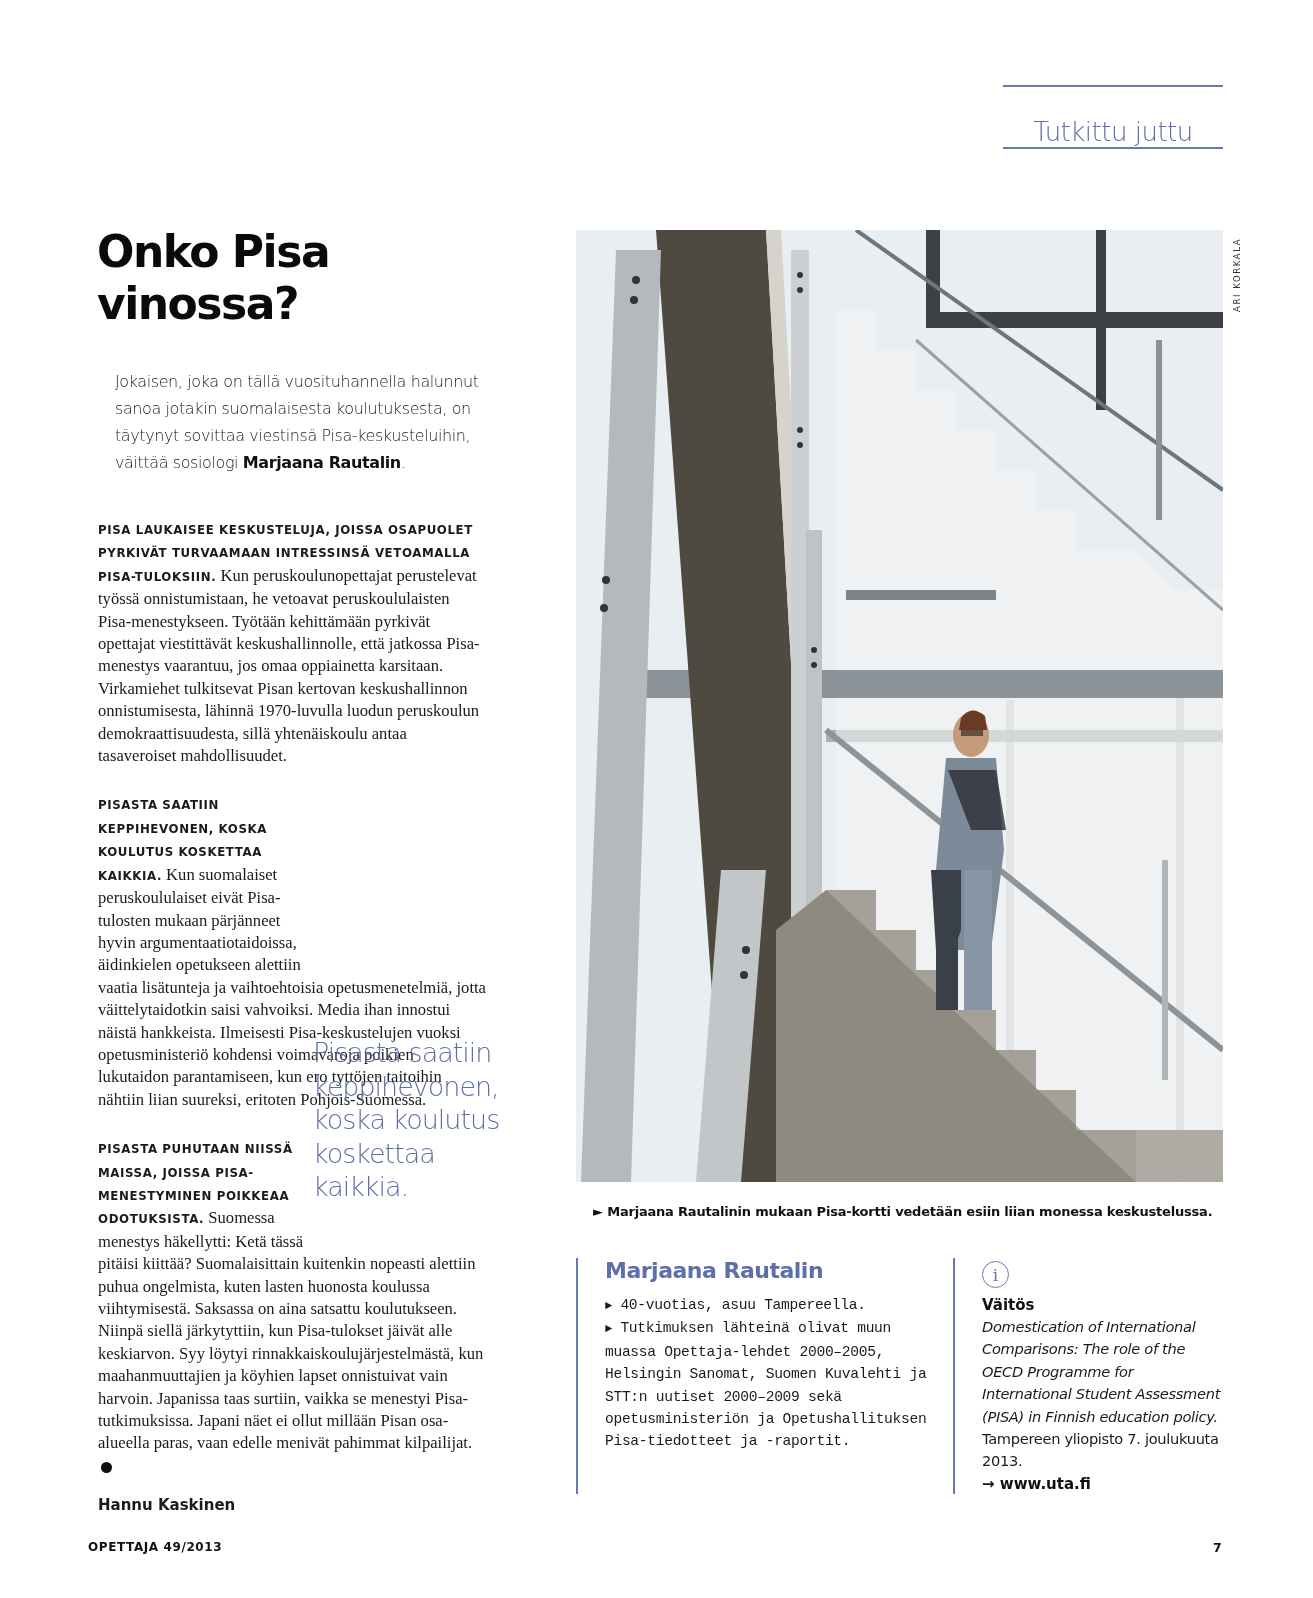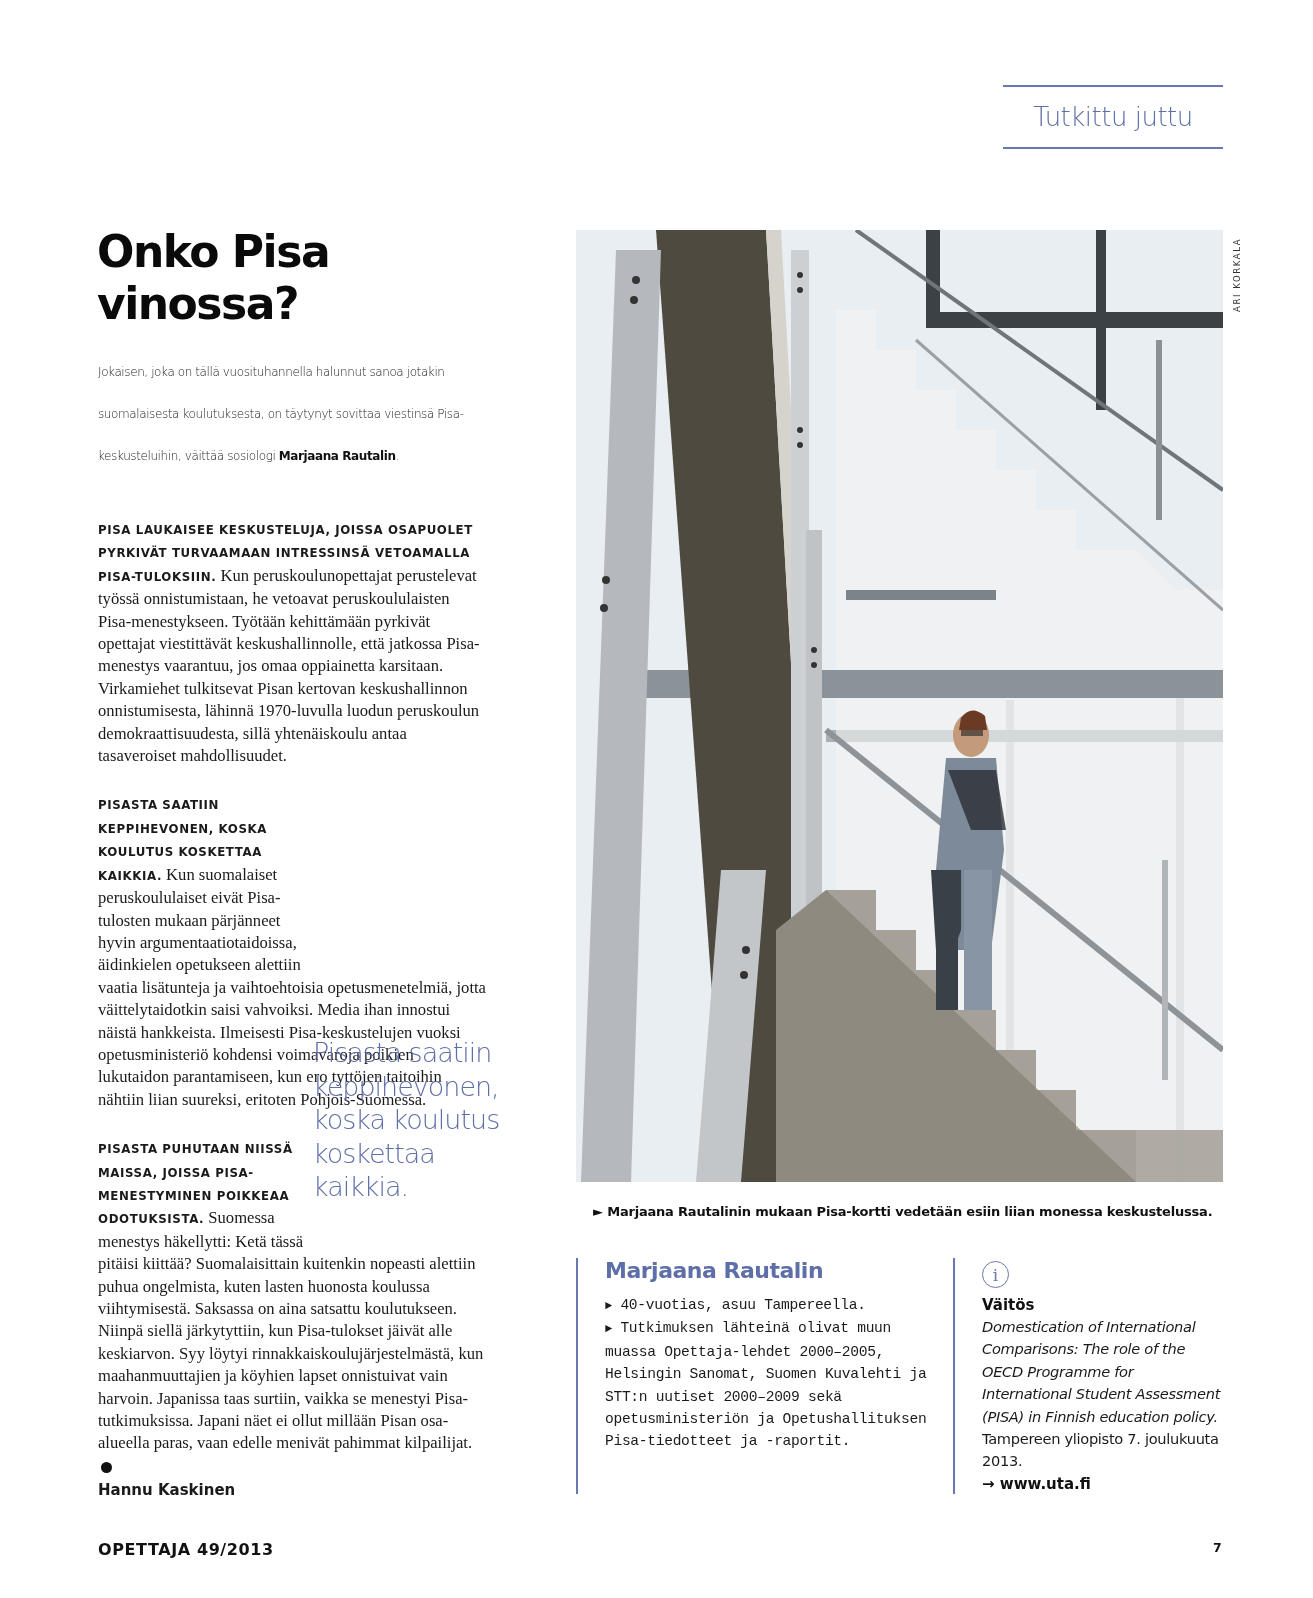--- a/index.html
+++ b/index.html
@@ -1,36 +1,36 @@
 <!DOCTYPE html>
 <html><head>
 <meta charset="utf-8">
 <style>
   html, body { margin:0; padding:0; background:#ffffff; }
   body { width:1313px; height:1598px; position:relative; overflow:hidden; color:#111; }
 
   
   .section-tag { position:absolute; left:1003px; top:85px; width:220px; height:64px;
     border-top:2px solid #6a78b0; border-bottom:2px solid #6a78b0; box-sizing:border-box;
-    display:flex; align-items:center; justify-content:center; }
+    display:flex; align-items:flex-end; justify-content:center; }
   .section-tag span { font-family:"DejaVu Sans", sans-serif; font-size:26px; color:#5e6ea8; font-weight:300; letter-spacing:-0.5px; }
 
   .headline { position:absolute; left:97px; top:226px; width:420px; margin:0;
     font-family:"DejaVu Sans", sans-serif; font-weight:bold; font-size:44px; line-height:52px; letter-spacing:-1.5px; color:#0a0a0a; }
 
-  .lead { position:absolute; left:98px; top:351px; width:400px; margin:0;
-    font-family:"DejaVu Sans", sans-serif; font-weight:300; font-size:12px; line-height:42px; color:#222; letter-spacing:-0.4px; }
+  .lead { position:absolute; left:98px; top:351px; width:400px; margin:17px;
+    font-family:"DejaVu Sans", sans-serif; font-weight:300; font-size:16px; line-height:27px; color:#222; letter-spacing:-0.4px; }
   .lead b { font-weight:600; color:#111; }
 
   .body-col { position:absolute; left:98px; top:518px; width:388px; }
   .para { margin:0 0 26px 0; font-family:"Liberation Serif", serif; font-size:16.6px; line-height:22.4px; color:#1a1a1a; }
   .kicker { font-family:"DejaVu Sans", sans-serif; font-weight:bold; font-size:11.8px; letter-spacing:0.6px; text-transform:uppercase; line-height:22.4px; }
   .float-space { float:right; width:175px; height:180px; }
   .float-space2 { float:right; width:175px; height:100px; }
-  .byline { font-family:"DejaVu Sans", sans-serif; font-weight:bold; font-size:15px; margin-top:2px; display:block; }
+  .byline { font-family:"DejaVu Sans", sans-serif; font-weight:bold; font-size:15px; margin-top:17px; display:block; }
   .end-dot { display:inline-block; width:11px; height:11px; border-radius:50%; background:#111; vertical-align:middle; margin-left:3px; }
 
   .pullquote { position:absolute; left:313px; top:1036px; width:220px; margin:0;
     font-family:"DejaVu Sans", sans-serif; font-size:27px; line-height:33.5px; color:#5e6ea8; letter-spacing:-1px; font-weight:300; }
 
   
   .photo { position:absolute; left:576px; top:230px; width:647px; height:952px; overflow:hidden; background:#eef0f2; }
   .photo svg { width:100%; height:100%; display:block; }
   .credit { position:absolute; left:1232px; top:232px; width:14px; height:80px; }
   .credit span { position:absolute; left:0; top:0; transform-origin:left top; transform:translate(0,80px) rotate(-90deg);
@@ -47,21 +47,21 @@
   .fb-list { list-style:none; margin:0; padding:0; }
   .fb-list li { font-family:Liberation Mono, monospace; font-size:14.6px; line-height:22.4px; color:#1a1a1a; letter-spacing:-0.3px; }
   .tri { font-size:12px; }
   .info-icon { width:27px; height:27px; border:1.6px solid #6a78b0; border-radius:50%; box-sizing:border-box;
     display:flex; align-items:center; justify-content:center; color:#6a78b0; font-family:"DejaVu Serif", serif; font-size:17px; margin:3px 0 6px 0; }
   .fb2-head { font-family:"DejaVu Sans", sans-serif; font-weight:bold; font-size:15px; line-height:22px; color:#111; }
   .fb2-text { font-family:"DejaVu Sans", sans-serif; font-size:14.6px; line-height:22.4px; color:#1a1a1a; letter-spacing:-0.3px; margin:0; }
   .fb2-text i { font-style:italic; }
   .fb2-link { font-family:"DejaVu Sans", sans-serif; font-weight:bold; font-size:15px; line-height:22.4px; color:#111; display:block; }
 
-  .footer-left { position:absolute; left:98px; top:1540px; font-family:"DejaVu Sans", sans-serif; font-weight:bold; font-size:16px; letter-spacing:0.6px; color:#111; }
+  .footer-left { position:absolute; left:88px; top:1540px; font-family:"DejaVu Sans", sans-serif; font-weight:bold; font-size:12px; letter-spacing:0.6px; color:#111; }
   .footer-right { position:absolute; left:1213px; top:1540px; font-family:"DejaVu Sans", sans-serif; font-weight:bold; font-size:12.5px; color:#111; }
 </style>
 </head>
 <body>
 
 <div class="section-tag">
   <span>Tutkittu juttu</span>
 </div>
 
 <h1 class="headline">

